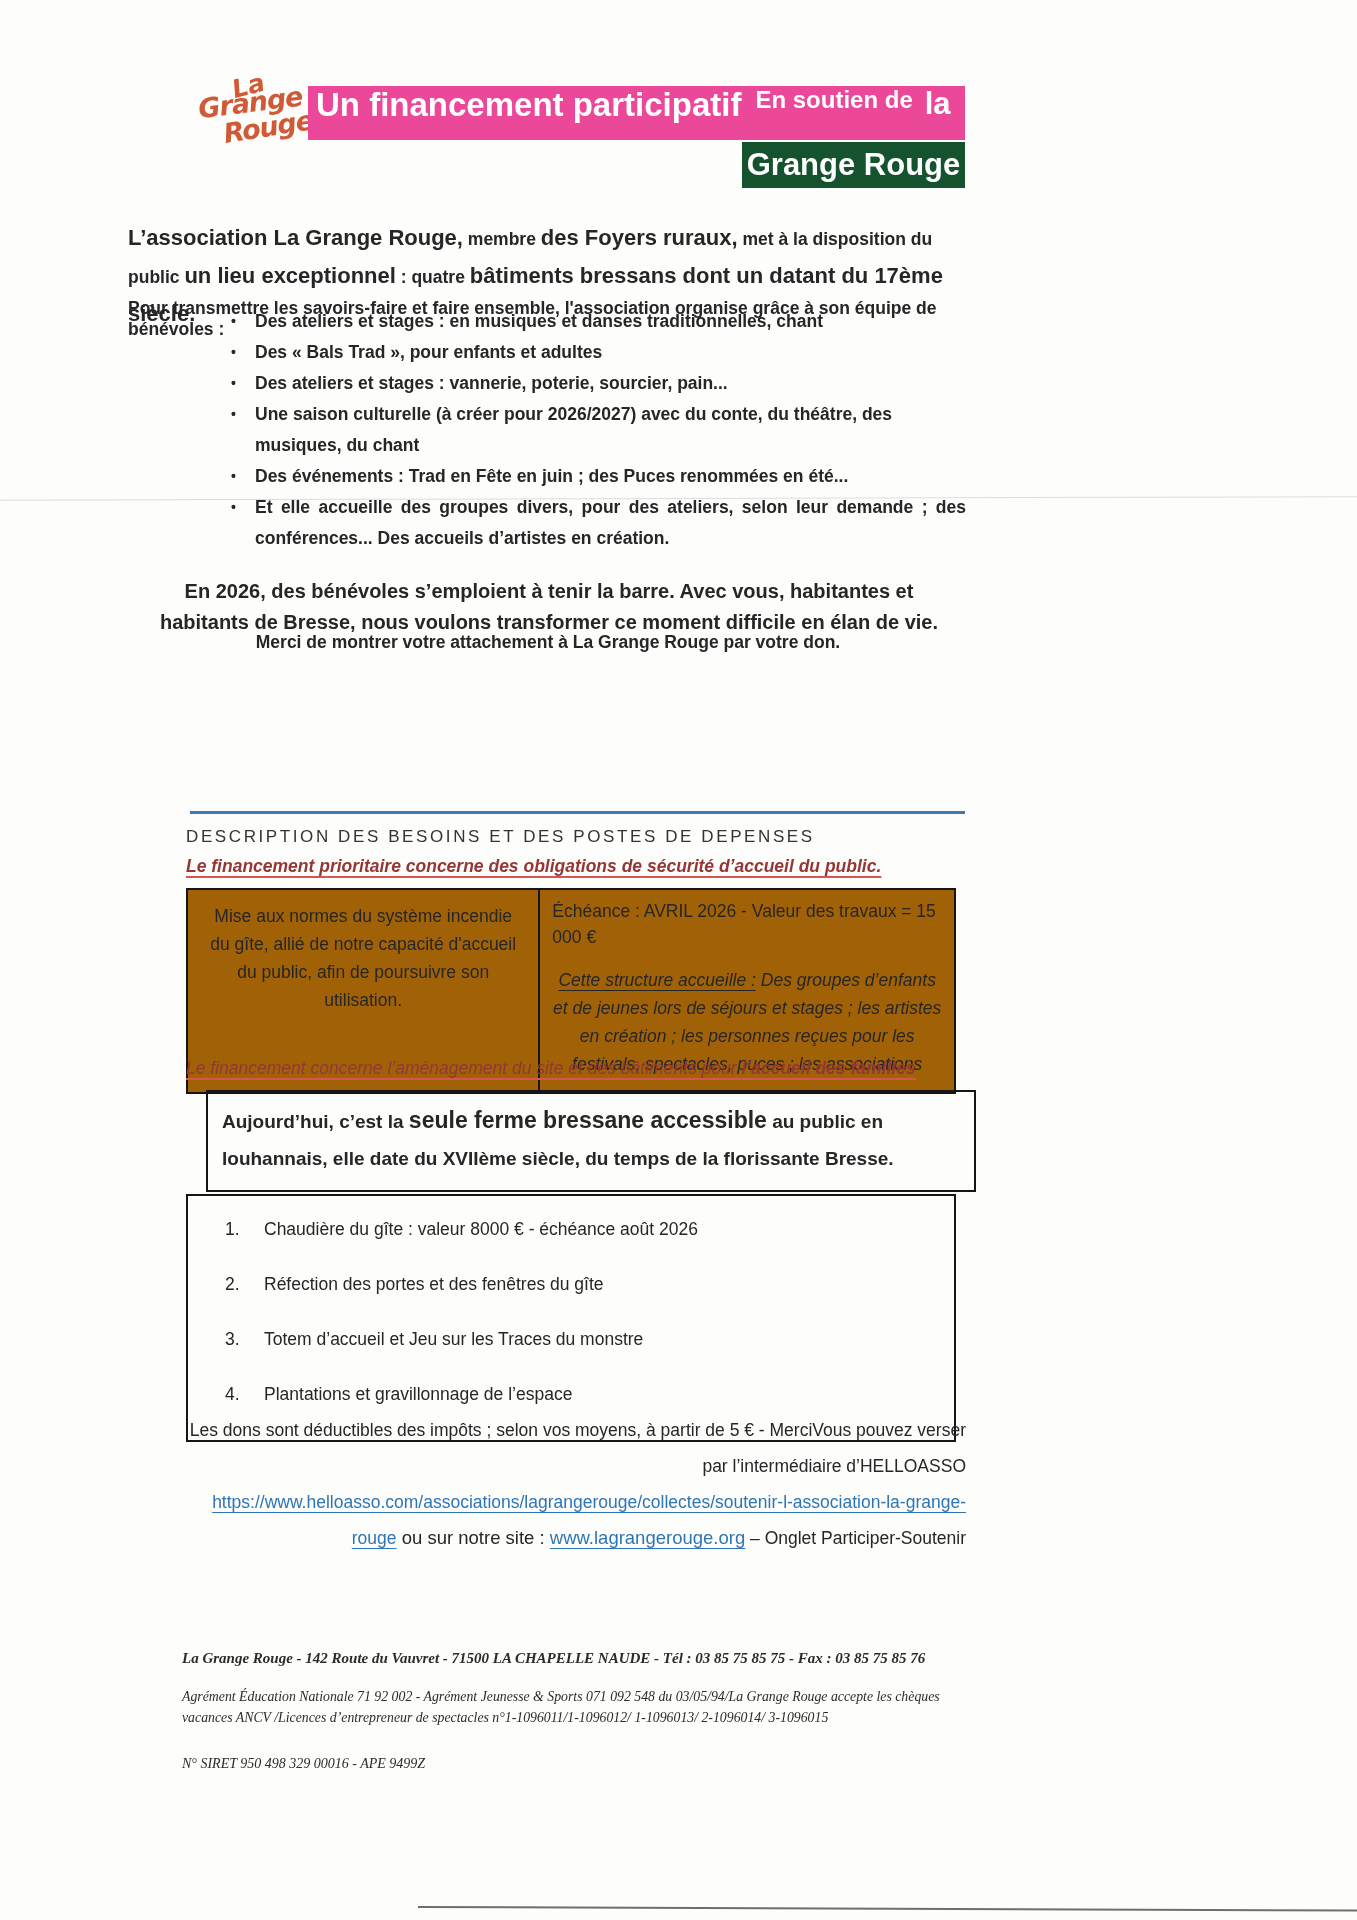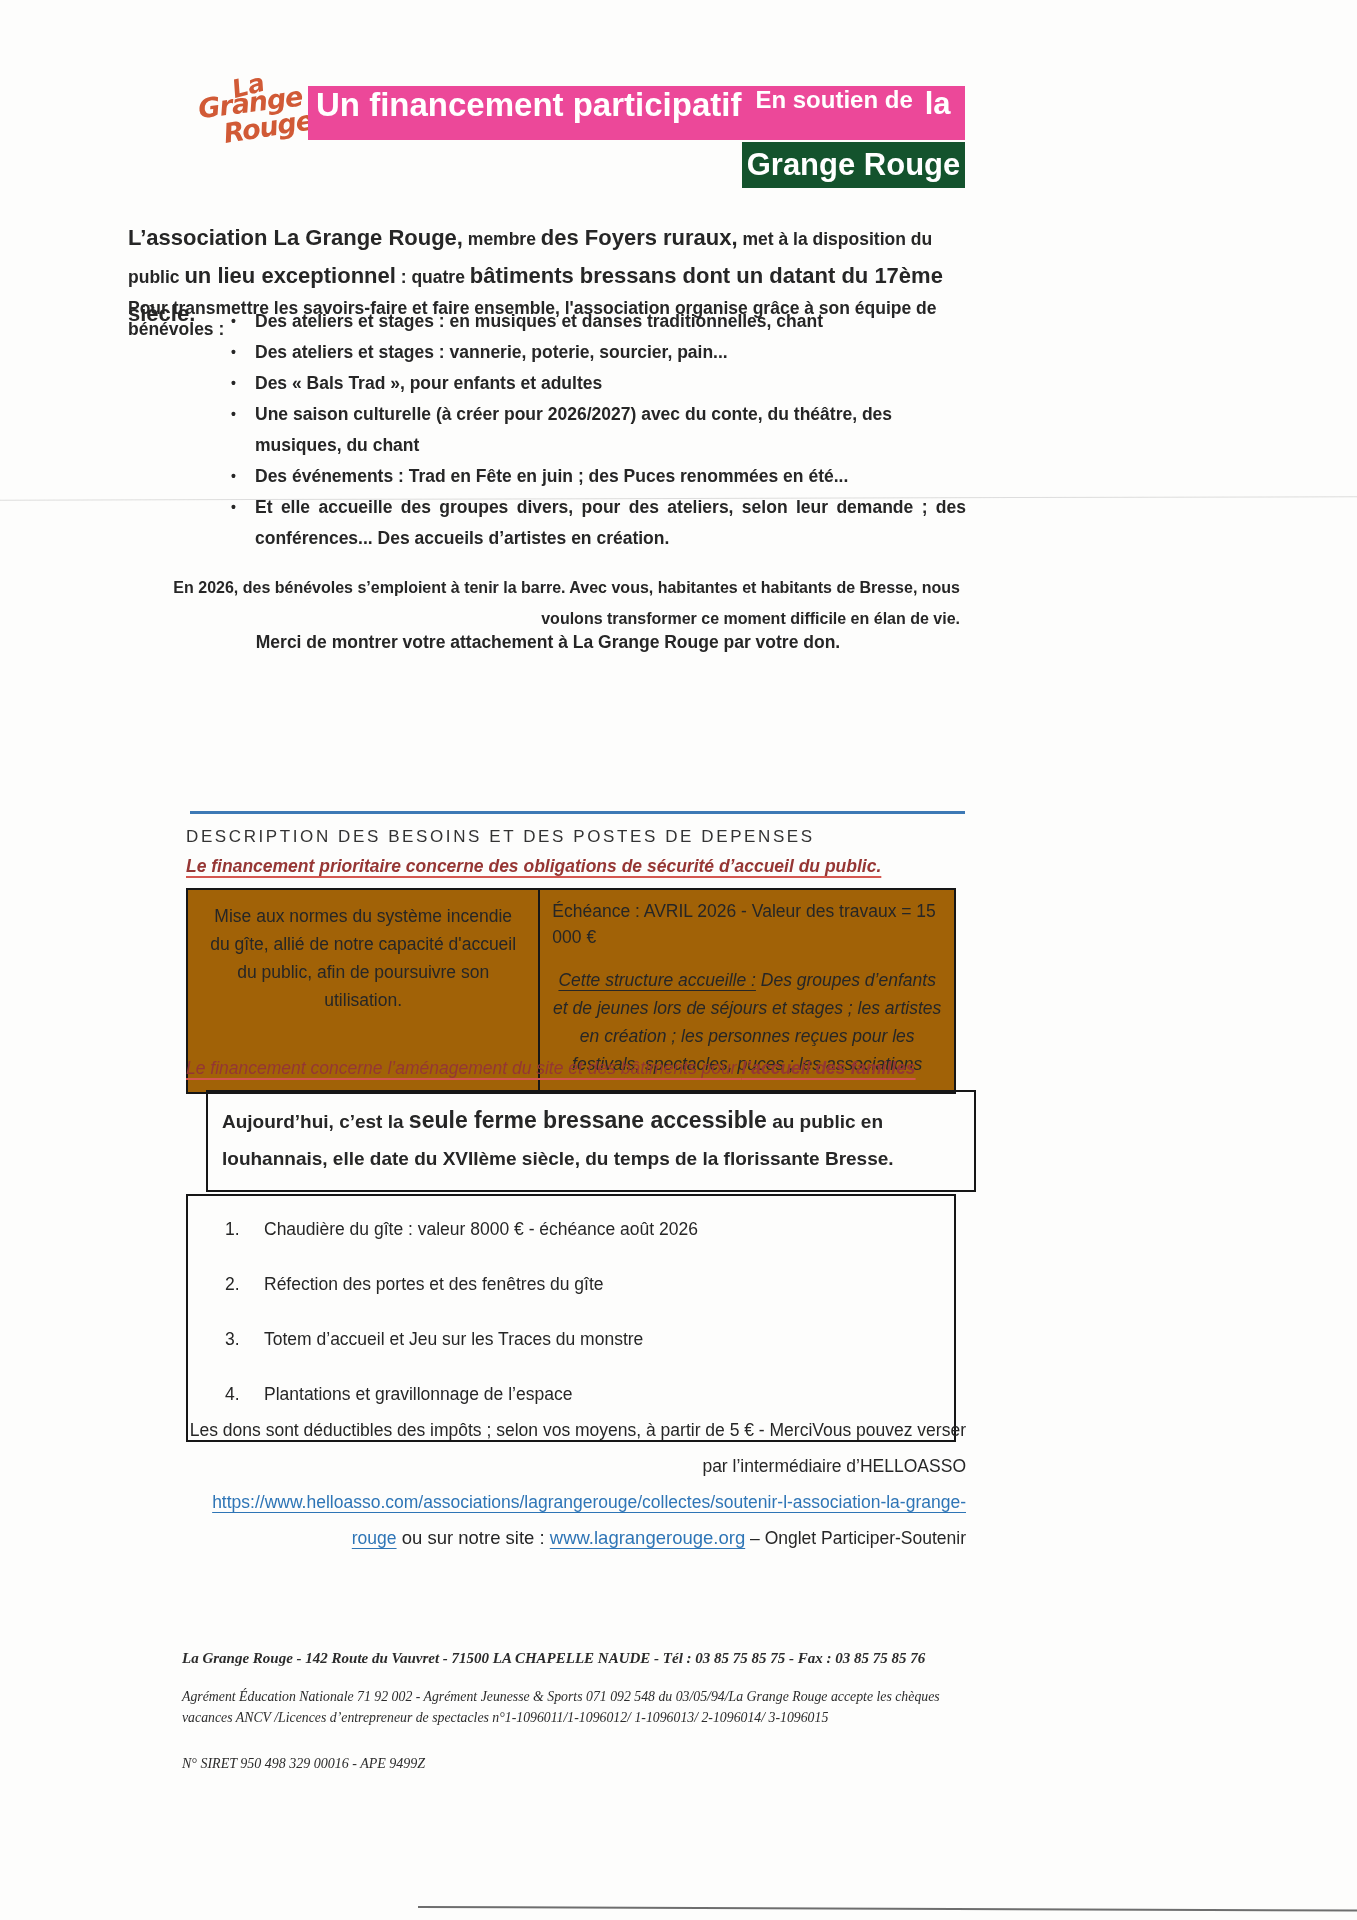--- a/index.html
+++ b/index.html
@@ -64,22 +64,22 @@
   }
   .bullets li::before{
     content:"•";
     position:absolute;left:103px;top:0;
     font-size:14px;
   }
   .bullets li.justify{text-align:justify;}
   
   .appeal1{
     position:absolute;left:138px;top:556px;width:822px;
-    font-weight:bold;font-size:16px;line-height:31px;
-    text-align:right;color:#262626;
+    font-weight:bold;font-size:20px;line-height:31px;
+    text-align:center;color:#262626;
   }
   .appeal2{
     position:absolute;left:128px;top:614px;width:840px;
     font-weight:bold;font-size:17.5px;text-align:center;color:#262626;
   }
   
   .blue-rule{
     position:absolute;left:190px;top:811px;width:775px;height:0;
     border-top:3px solid #3d79b5;
   }
@@ -201,22 +201,22 @@
   <div class="banner2">
     <span>Grange Rouge</span>
   </div>
 
   <p class="intro"><span class="t-lg">L’association La Grange Rouge,</span><span class="t-sm"> membre </span><span class="t-lg">des Foyers ruraux,</span><span class="t-sm"> met à la disposition du public </span><span class="t-lg">un lieu exceptionnel</span><span class="t-sm"> : quatre </span><span class="t-lg">bâtiments bressans dont un datant du 17ème siècle.</span></p>
 
   <p class="lead">Pour transmettre les savoirs-faire et faire ensemble, l'association organise grâce à son équipe de bénévoles :</p>
 
   <ul class="bullets">
     <li>Des ateliers et stages : en musiques et danses traditionnelles, chant</li>
+    <li>Des « Bals Trad », pour enfants et adultes</li>
     <li>Des ateliers et stages : vannerie, poterie, sourcier, pain...</li>
-    <li>Des « Bals Trad », pour enfants et adultes</li>
     <li>Une saison culturelle (à créer pour 2026/2027) avec du conte, du théâtre, des musiques, du chant</li>
     <li>Des événements : Trad en Fête en juin ; des Puces renommées en été...</li>
     <li class="justify">Et elle accueille des groupes divers, pour des ateliers, selon leur demande ; des conférences... Des accueils d’artistes en création.</li>
   </ul>
 
   <p class="appeal1">En 2026, des bénévoles s’emploient à tenir la barre. Avec vous, habitantes et habitants de Bresse, nous voulons transformer ce moment difficile en élan de vie.</p>
   <p class="appeal2">Merci de montrer votre attachement à La Grange Rouge par votre don.</p>
 
   <div class="blue-rule"></div>
   <div class="section-heading">DESCRIPTION DES BESOINS ET DES POSTES DE DEPENSES</div>

